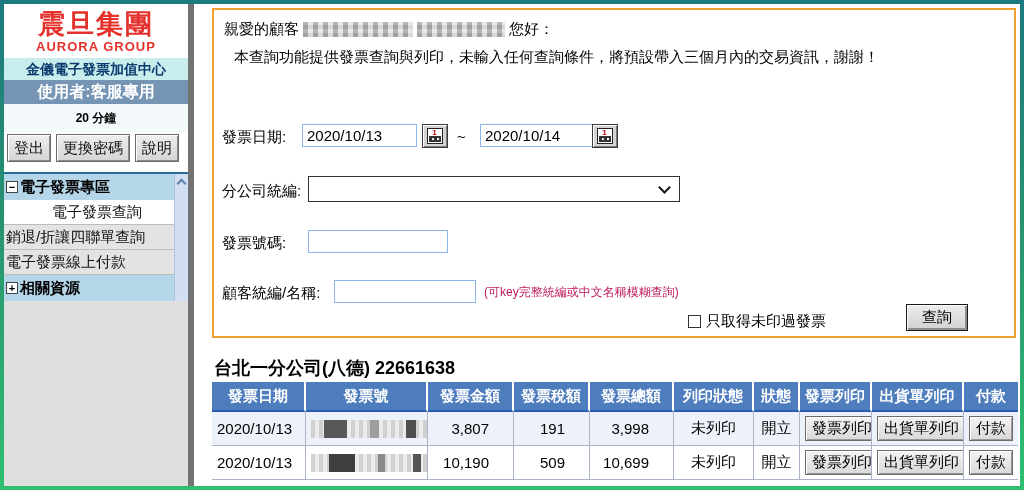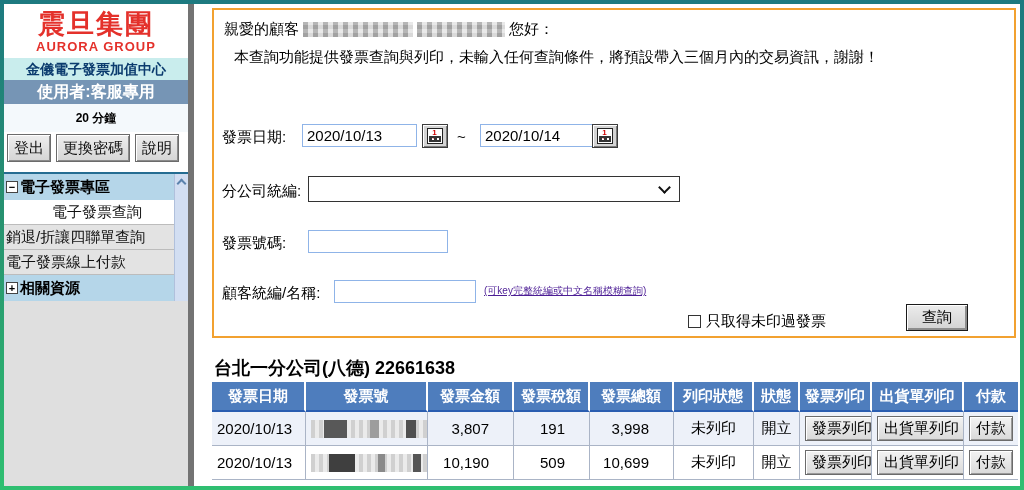--- a/index.html
+++ b/index.html
@@ -82,21 +82,21 @@
     position: absolute; left: 1px; right: 1px; bottom: 1px; height: 6px;
     background-image:
       repeating-linear-gradient(90deg, #333 0 3px, transparent 3px 5px),
       repeating-linear-gradient(0deg, #333 0 2px, transparent 2px 4px);
   }
   .select-box {
     width: 372px; height: 26px; border: 1px solid #333; background: #fff;
     display: flex; align-items: center; justify-content: flex-end; cursor: default;
   }
   .chev-down { width: 9px; height: 9px; border-right: 2px solid #111; border-bottom: 2px solid #111; transform: rotate(45deg); margin-right: 10px; margin-top: -4px; }
-  .hint-red { color: #4c1d95; font-size: 10px; white-space: nowrap; text-decoration: underline; }
+  .hint-red { color: #be185d; font-size: 12px; white-space: nowrap; }
   .cb-row { display: flex; align-items: center; gap: 5px; }
   .checkbox { width: 13px; height: 13px; border: 1px solid #333; background: #fff; flex-shrink: 0; }
   .query-btn {
     width: 62px; height: 27px; font-size: 15px; color: #000; font-family: inherit;
     background: linear-gradient(#ececec, #d2d2d2);
     border: 1px solid #1a1a1a; box-shadow: inset 1px 1px 0 #fff, inset -2px -2px 0 #8d8d8d;
     cursor: default;
   }
 
   

